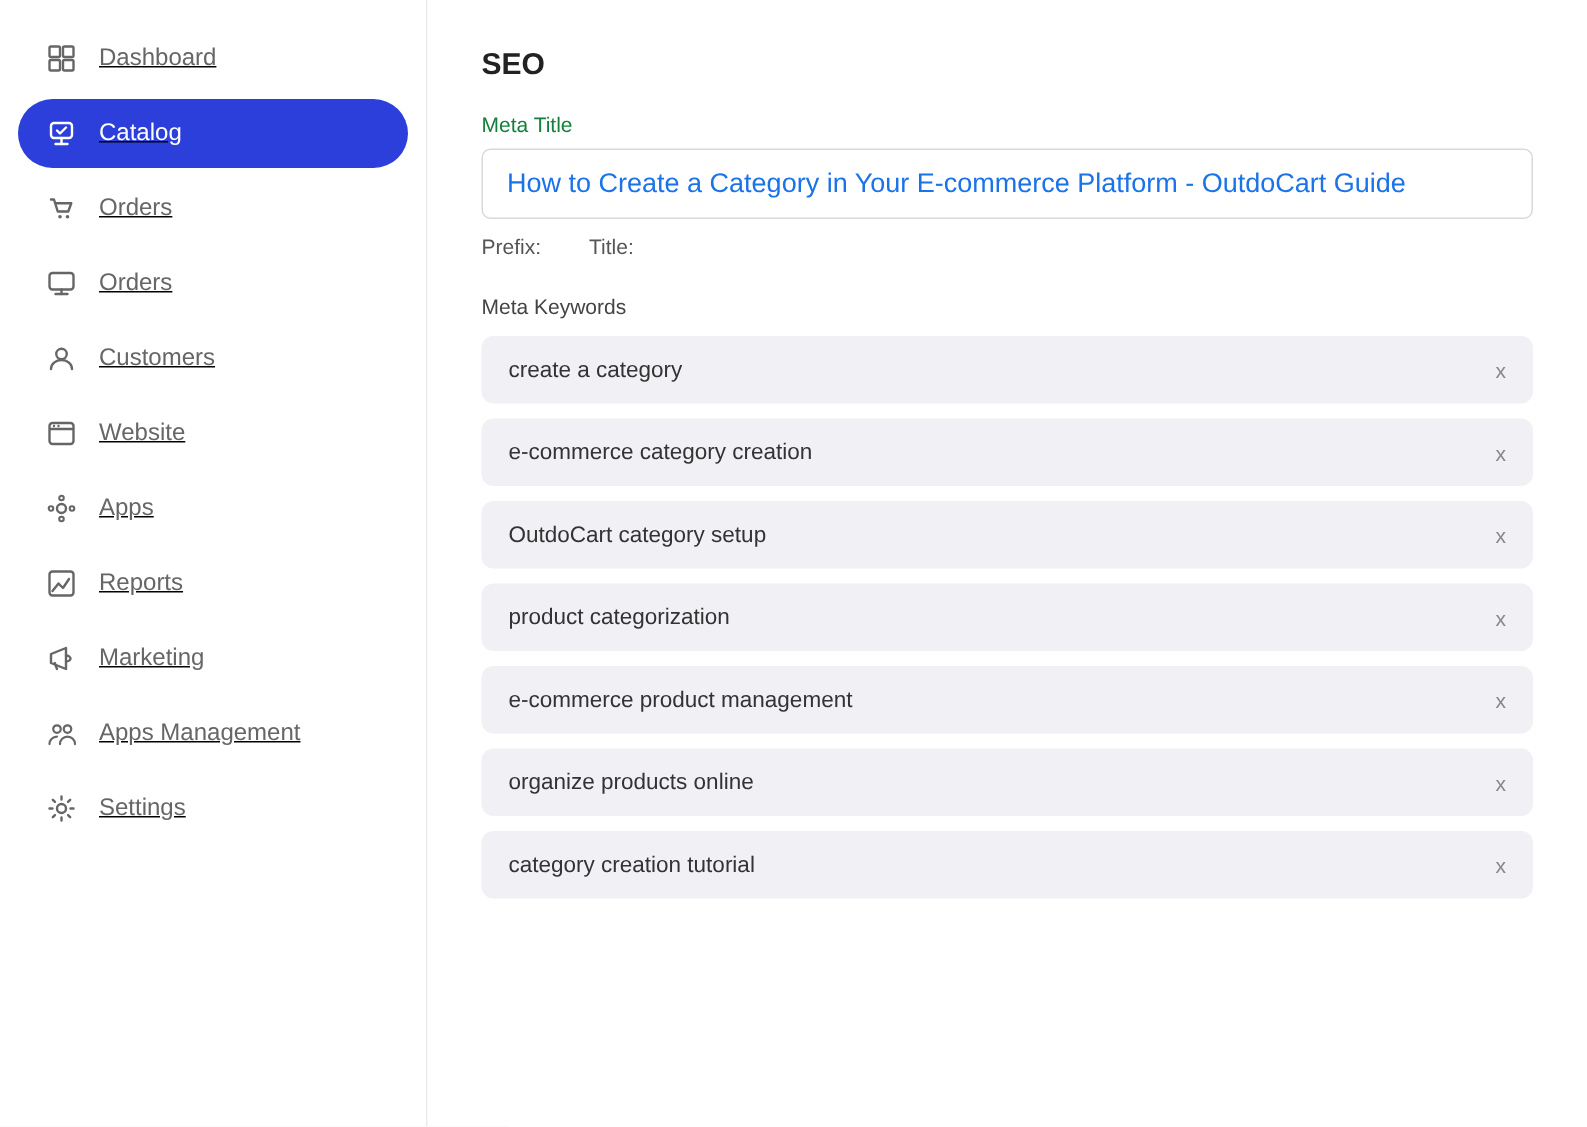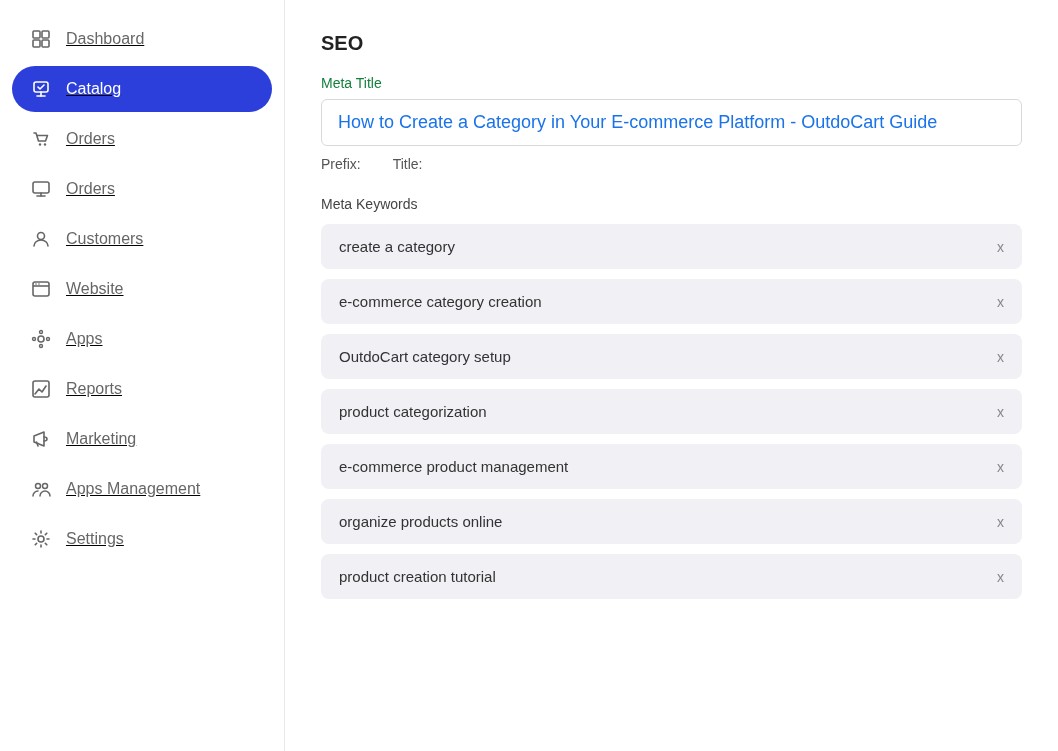--- a/index.html
+++ b/index.html
@@ -297,18 +297,18 @@
       </div>
       <div class="keyword-tag-row">
         <span class="tag-text">e-commerce product management</span>
         <span class="remove-btn">x</span>
       </div>
       <div class="keyword-tag-row">
         <span class="tag-text">organize products online</span>
         <span class="remove-btn">x</span>
       </div>
       <div class="keyword-tag-row">
-        <span class="tag-text">product creation tutorial</span>
+        <span class="tag-text">category creation tutorial</span>
         <span class="remove-btn">x</span>
       </div>
     </div>
 
 </main>
 
 </body></html>

